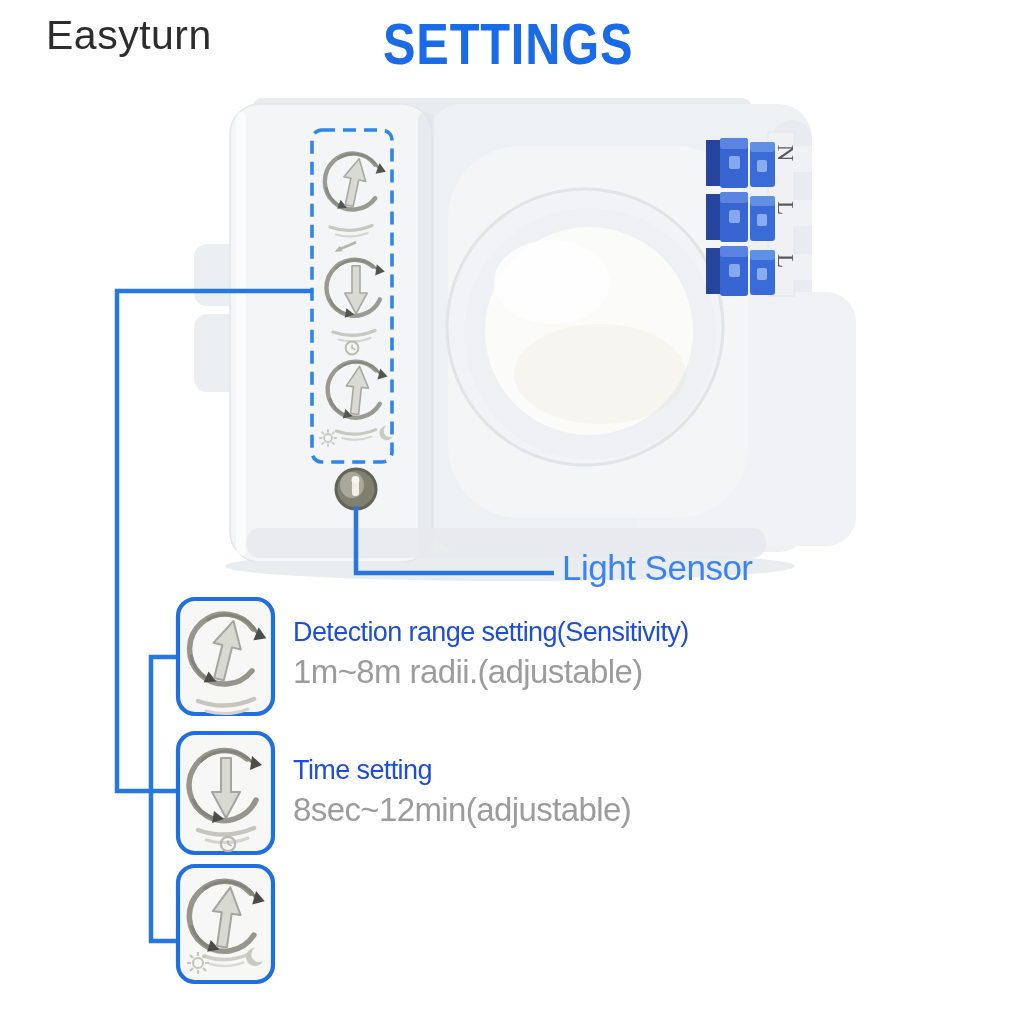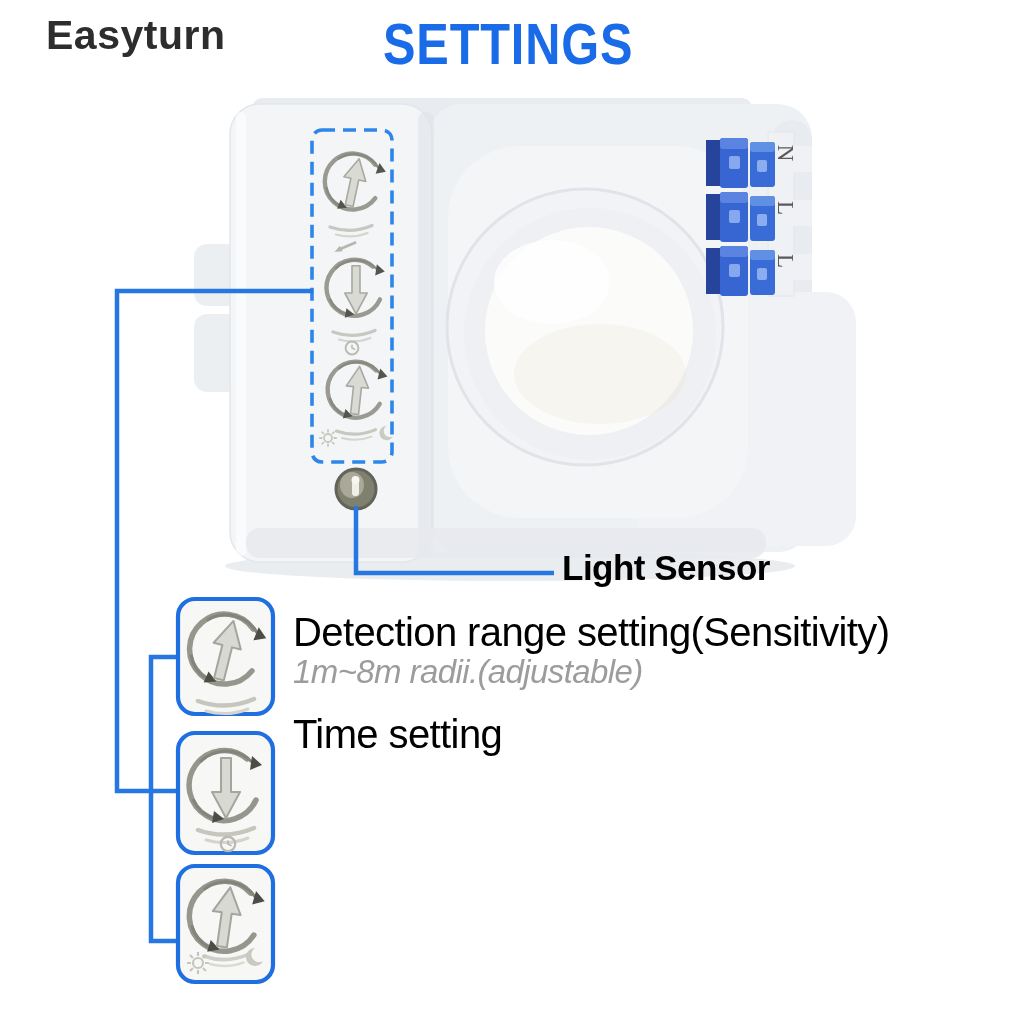--- a/index.html
+++ b/index.html
@@ -2,39 +2,39 @@
 <html><head>
 <meta charset="utf-8">
 <style>
   html,body{margin:0;padding:0;background:#ffffff;}
   .stage{
     position:relative;width:1024px;height:1024px;background:#ffffff;overflow:hidden;
     font-family:"Liberation Sans", sans-serif;
   }
   .brand{
     position:absolute;left:46px;top:12px;
-    font-size:41px;font-weight:700;color:#2d2d2d;letter-spacing:.5px;
+    font-size:41px;font-weight:400;color:#2d2d2d;letter-spacing:.5px;
   }
   .title{
     position:absolute;left:383px;top:10px;margin:0;
     font-size:58px;font-weight:700;color:#1a6be8;letter-spacing:1px;
     transform:scaleX(.84);transform-origin:left top;white-space:nowrap;
   }
   .sensor-label{
     position:absolute;left:562px;top:548px;
-    font-size:35px;color:#000000;letter-spacing:-.5px;white-space:nowrap;font-weight:bold;
+    font-size:35px;color:#3b82f6;letter-spacing:-.5px;white-space:nowrap;
   }
   .setting-row{position:absolute;left:293px;width:600px;}
   .setting-row .t{
-    font-size:40px;line-height:40px;color:#000000;letter-spacing:-.6px;white-space:nowrap;
+    font-size:27px;line-height:40px;color:#1d4ed8;letter-spacing:-.6px;white-space:nowrap;
   }
   .setting-row .s{
-    font-size:33px;line-height:40px;color:#9c9c9c;letter-spacing:-.6px;white-space:nowrap;font-style:italic;
-  }
-  .row-1{top:612px}.row-2{top:714px}.row-3{top:880px}
+    font-size:33px;line-height:40px;color:#9c9c9c;letter-spacing:-.6px;white-space:nowrap;
+  }
+  .row-1{top:612px}.row-2{top:750px}.row-3{top:880px}
   svg.overlay{position:absolute;left:0;top:0;width:1024px;height:1024px;}
 </style>
 </head>
 <body>
 
 <div class="stage">
 
   <div class="brand">Easyturn</div>
   <h1 class="title">SETTINGS</h1>
 
@@ -234,17 +234,18 @@
   </svg>
 
   <div class="sensor-label">Light Sensor</div>
 
   <div class="setting-row row-1">
     <div class="t">Detection range setting(Sensitivity)</div>
     <div class="s">1m~8m radii.(adjustable)</div>
   </div>
   <div class="setting-row row-2">
     <div class="t">Time setting</div>
+    <div class="s">8sec~12min(adjustable)</div>
   </div>
   <div class="setting-row row-3">
   </div>
 
 </div>
 
 </body></html>

